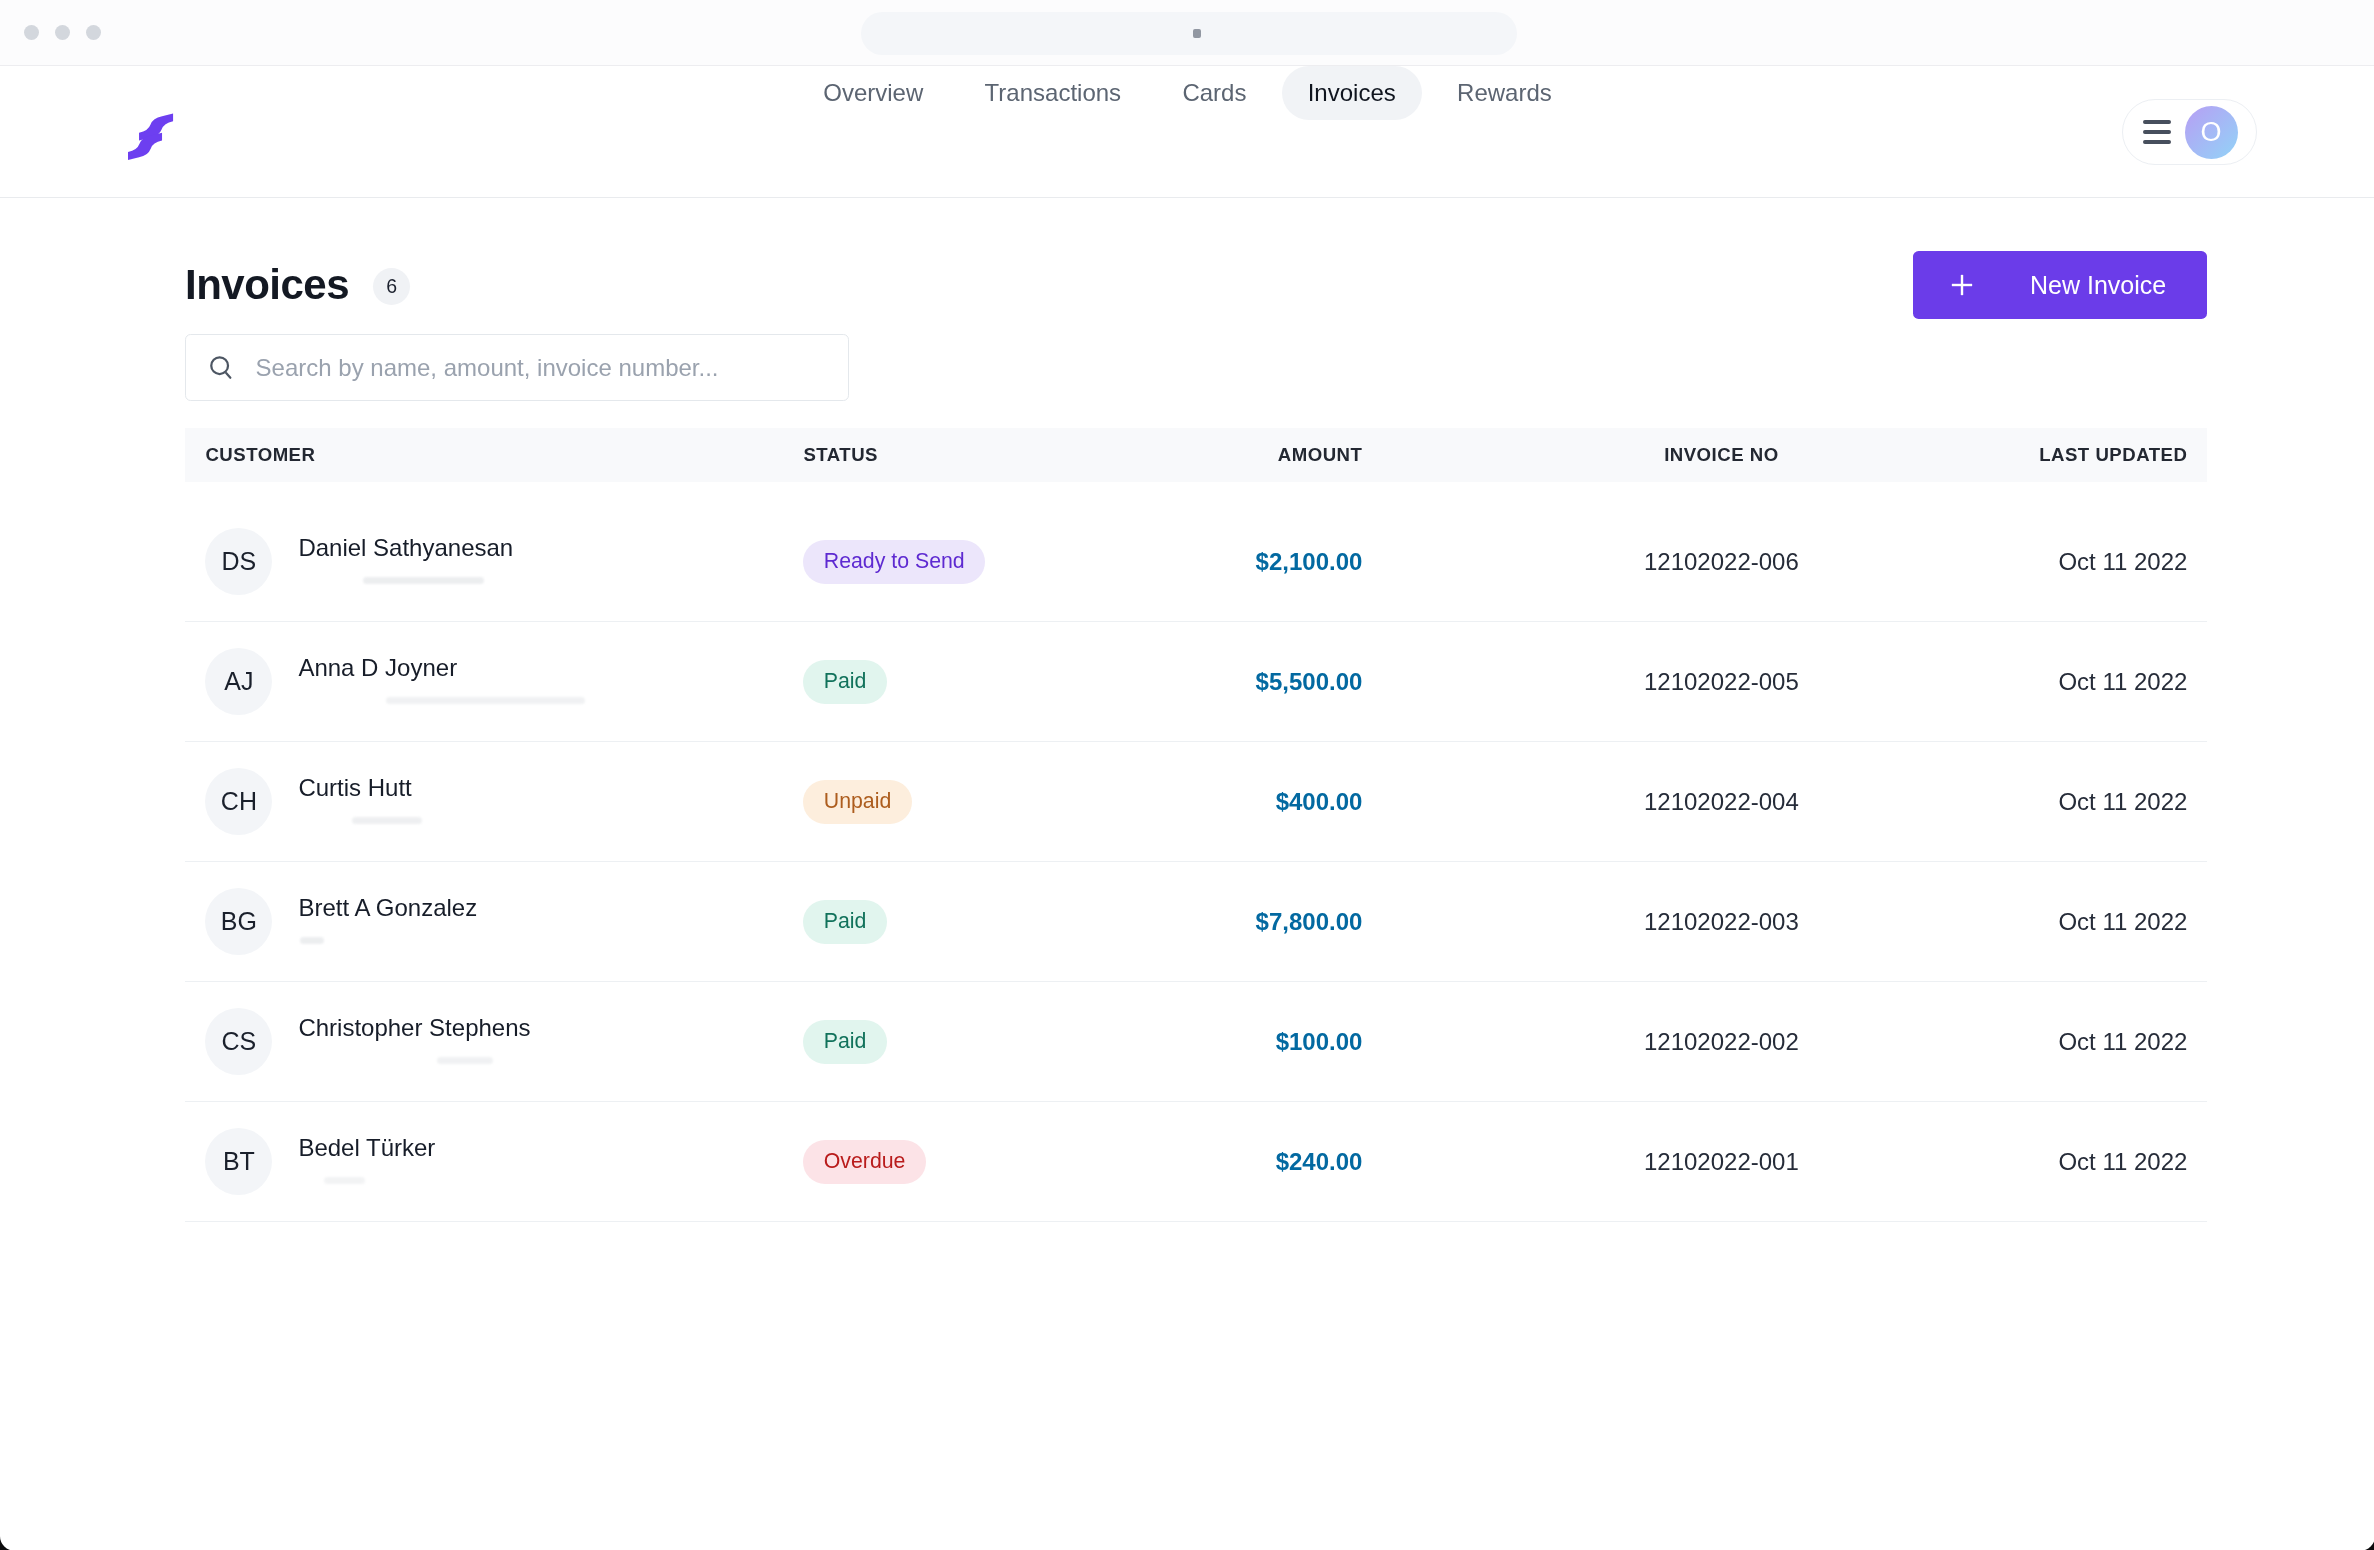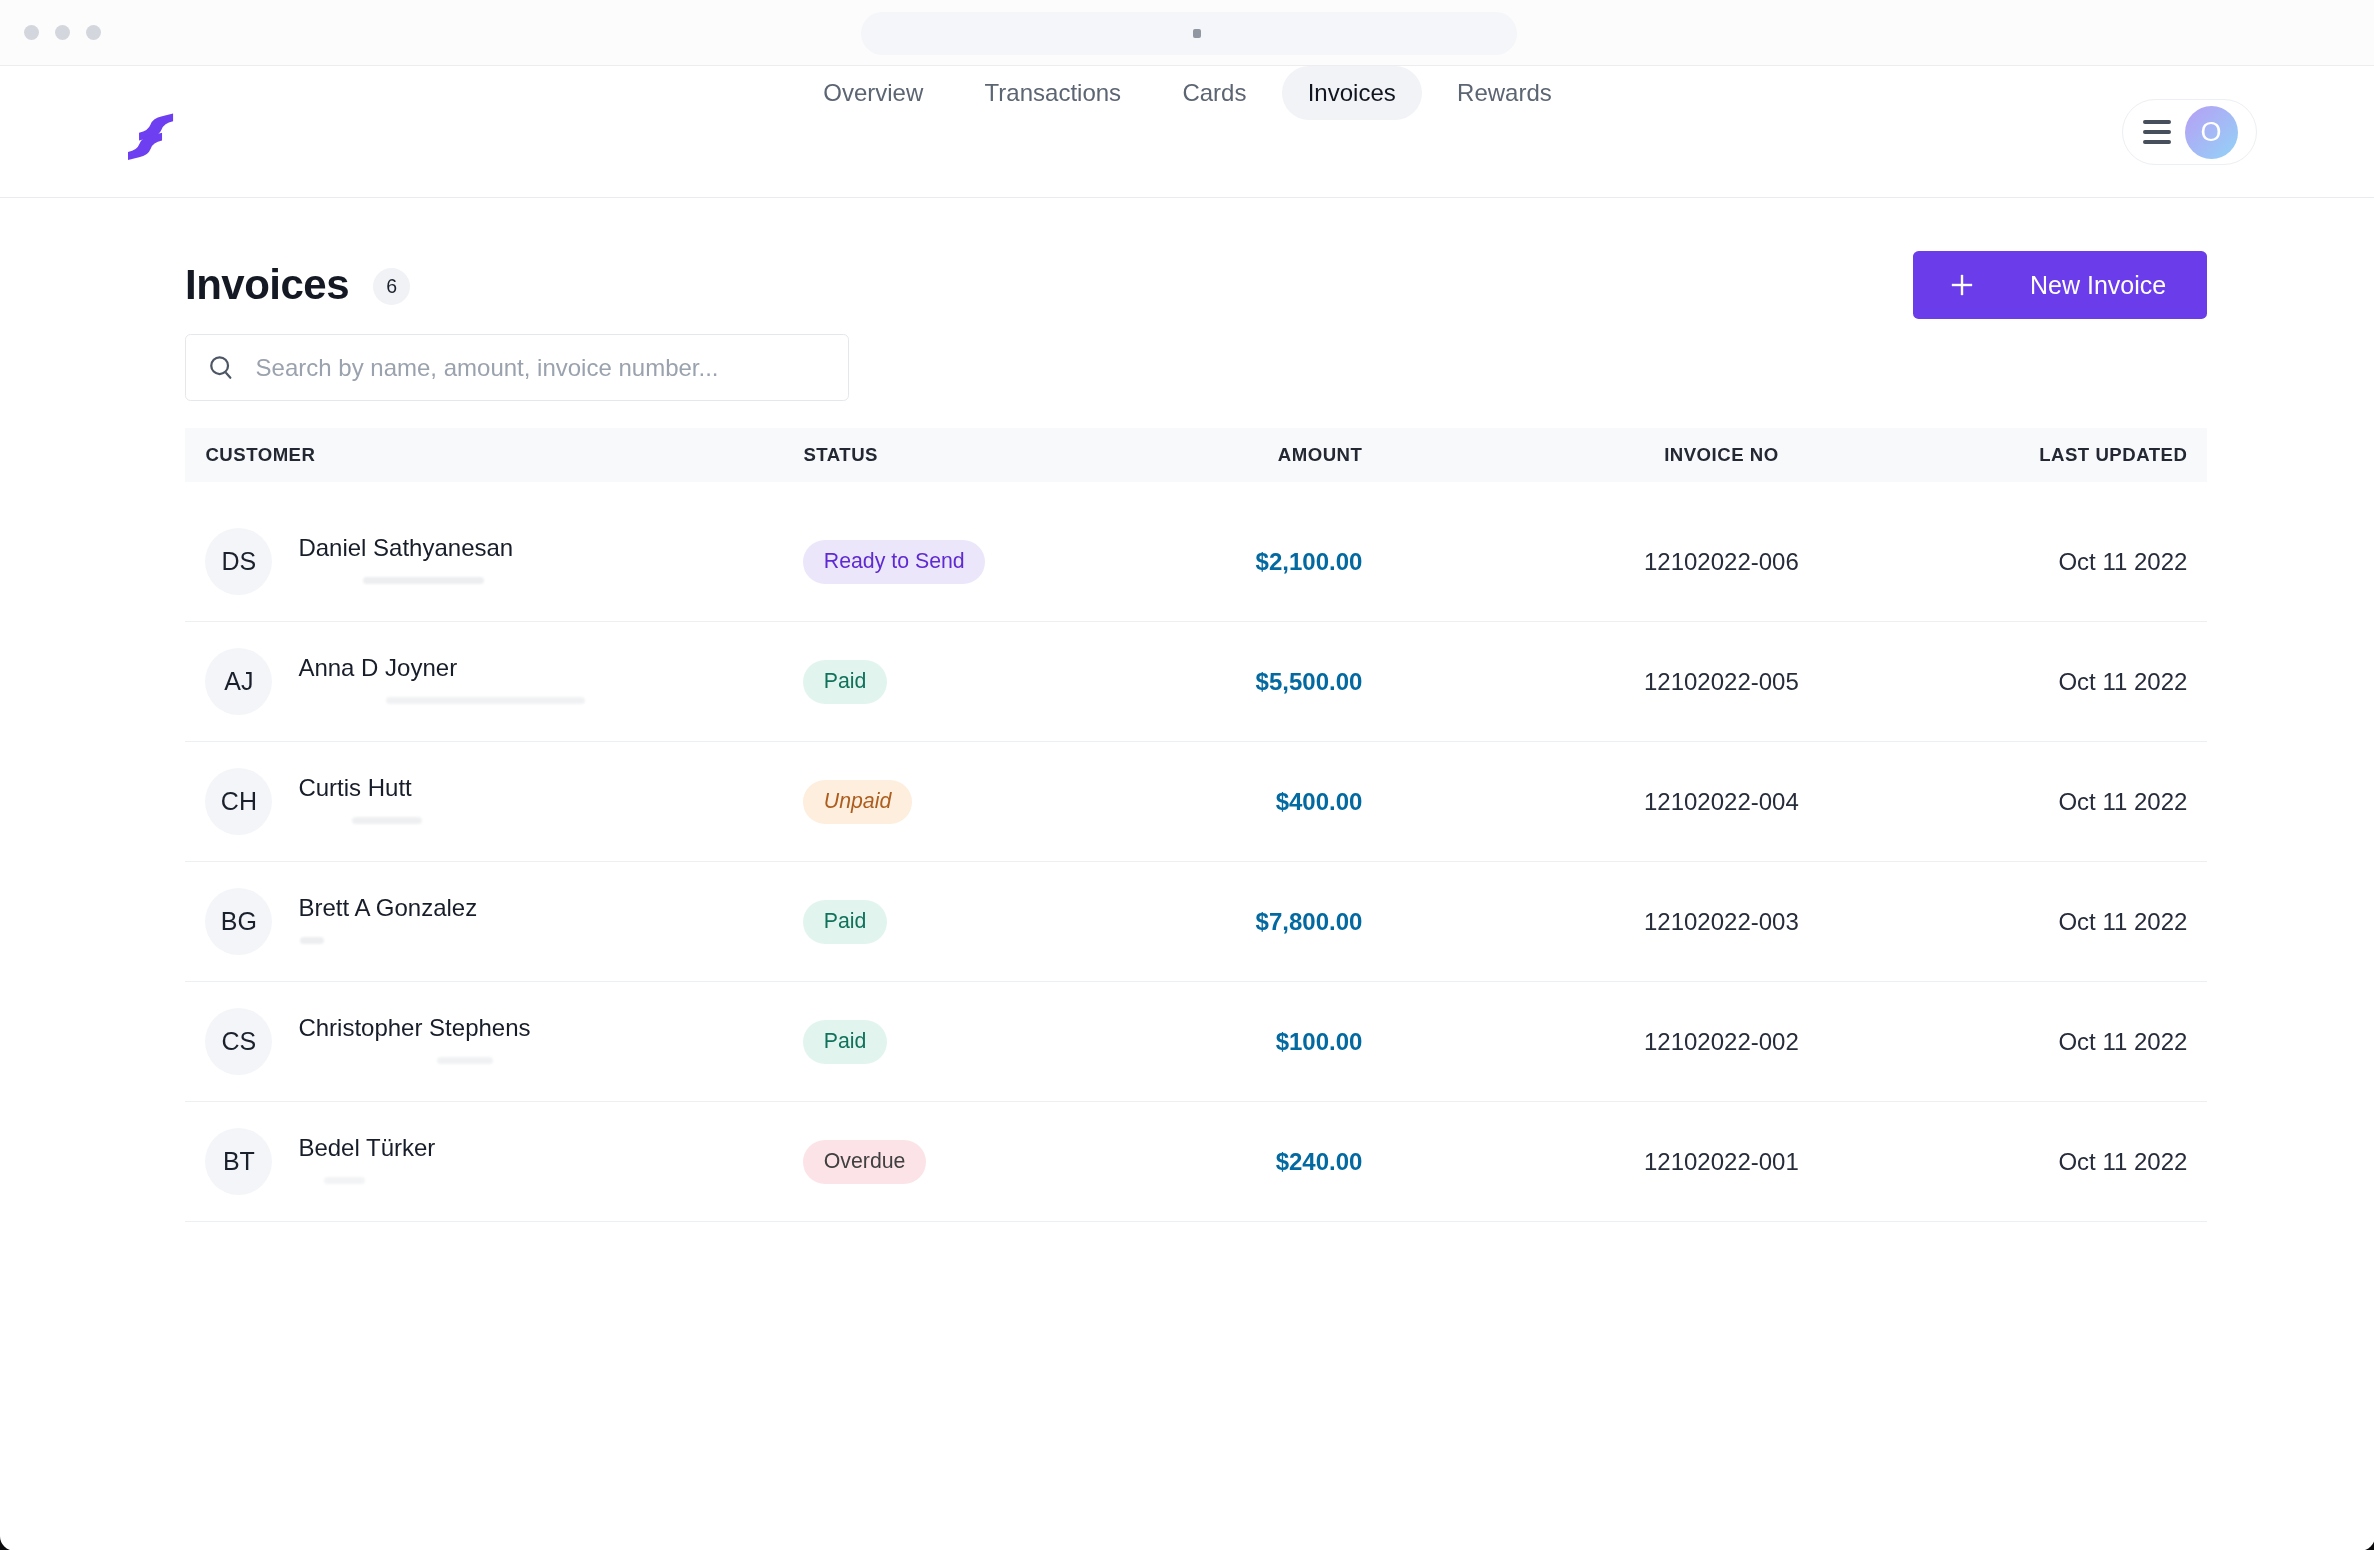--- a/index.html
+++ b/index.html
@@ -74,22 +74,22 @@
   .row:nth-child(1) .redacted { width:121px; margin-left:65px; opacity:.18; }
   .row:nth-child(2) .redacted { width:199px; margin-left:88px; opacity:.14; }
   .row:nth-child(3) .redacted { width:70px;  margin-left:54px; opacity:.16; }
   .row:nth-child(4) .redacted { width:24px;  margin-left:1.9px;  opacity:.18; }
   .row:nth-child(5) .redacted { width:56px;  margin-left:139px; opacity:.14; }
   .row:nth-child(6) .redacted { width:41px;  margin-left:26px; opacity:.12; }
   .badge { display:inline-flex; align-items:center; height:44px; padding:0 20.4px;
     border-radius:22px; font-size:21.3px; font-weight:500; width:max-content; }
   .badge--ready   { background:#ece6fb; color:#5e2ad1; }
   .badge--paid    { background:#e1f5ee; color:#11725b; }
-  .badge--unpaid  { background:#fdeedd; color:#ad5d1e;font-style:italic; }
-  .badge--overdue { background:#fce3e7; color:#404040; }
+  .badge--unpaid  { background:#fdeedd; color:#ad5d1e; }
+  .badge--overdue { background:#fce3e7; color:#b91c1c; }
   .c-amount { text-align:right; font-size:24px; font-weight:600; color:#0369a1; }
   .c-invno  { text-align:center; font-size:24px; color:#262c39; }
   .c-date   { text-align:right;  font-size:24px; color:#262c39; }
 </style>
 </head>
 <body>
 
 <div class="chrome">
   <div class="dots">
     <span class="dot"></span>

